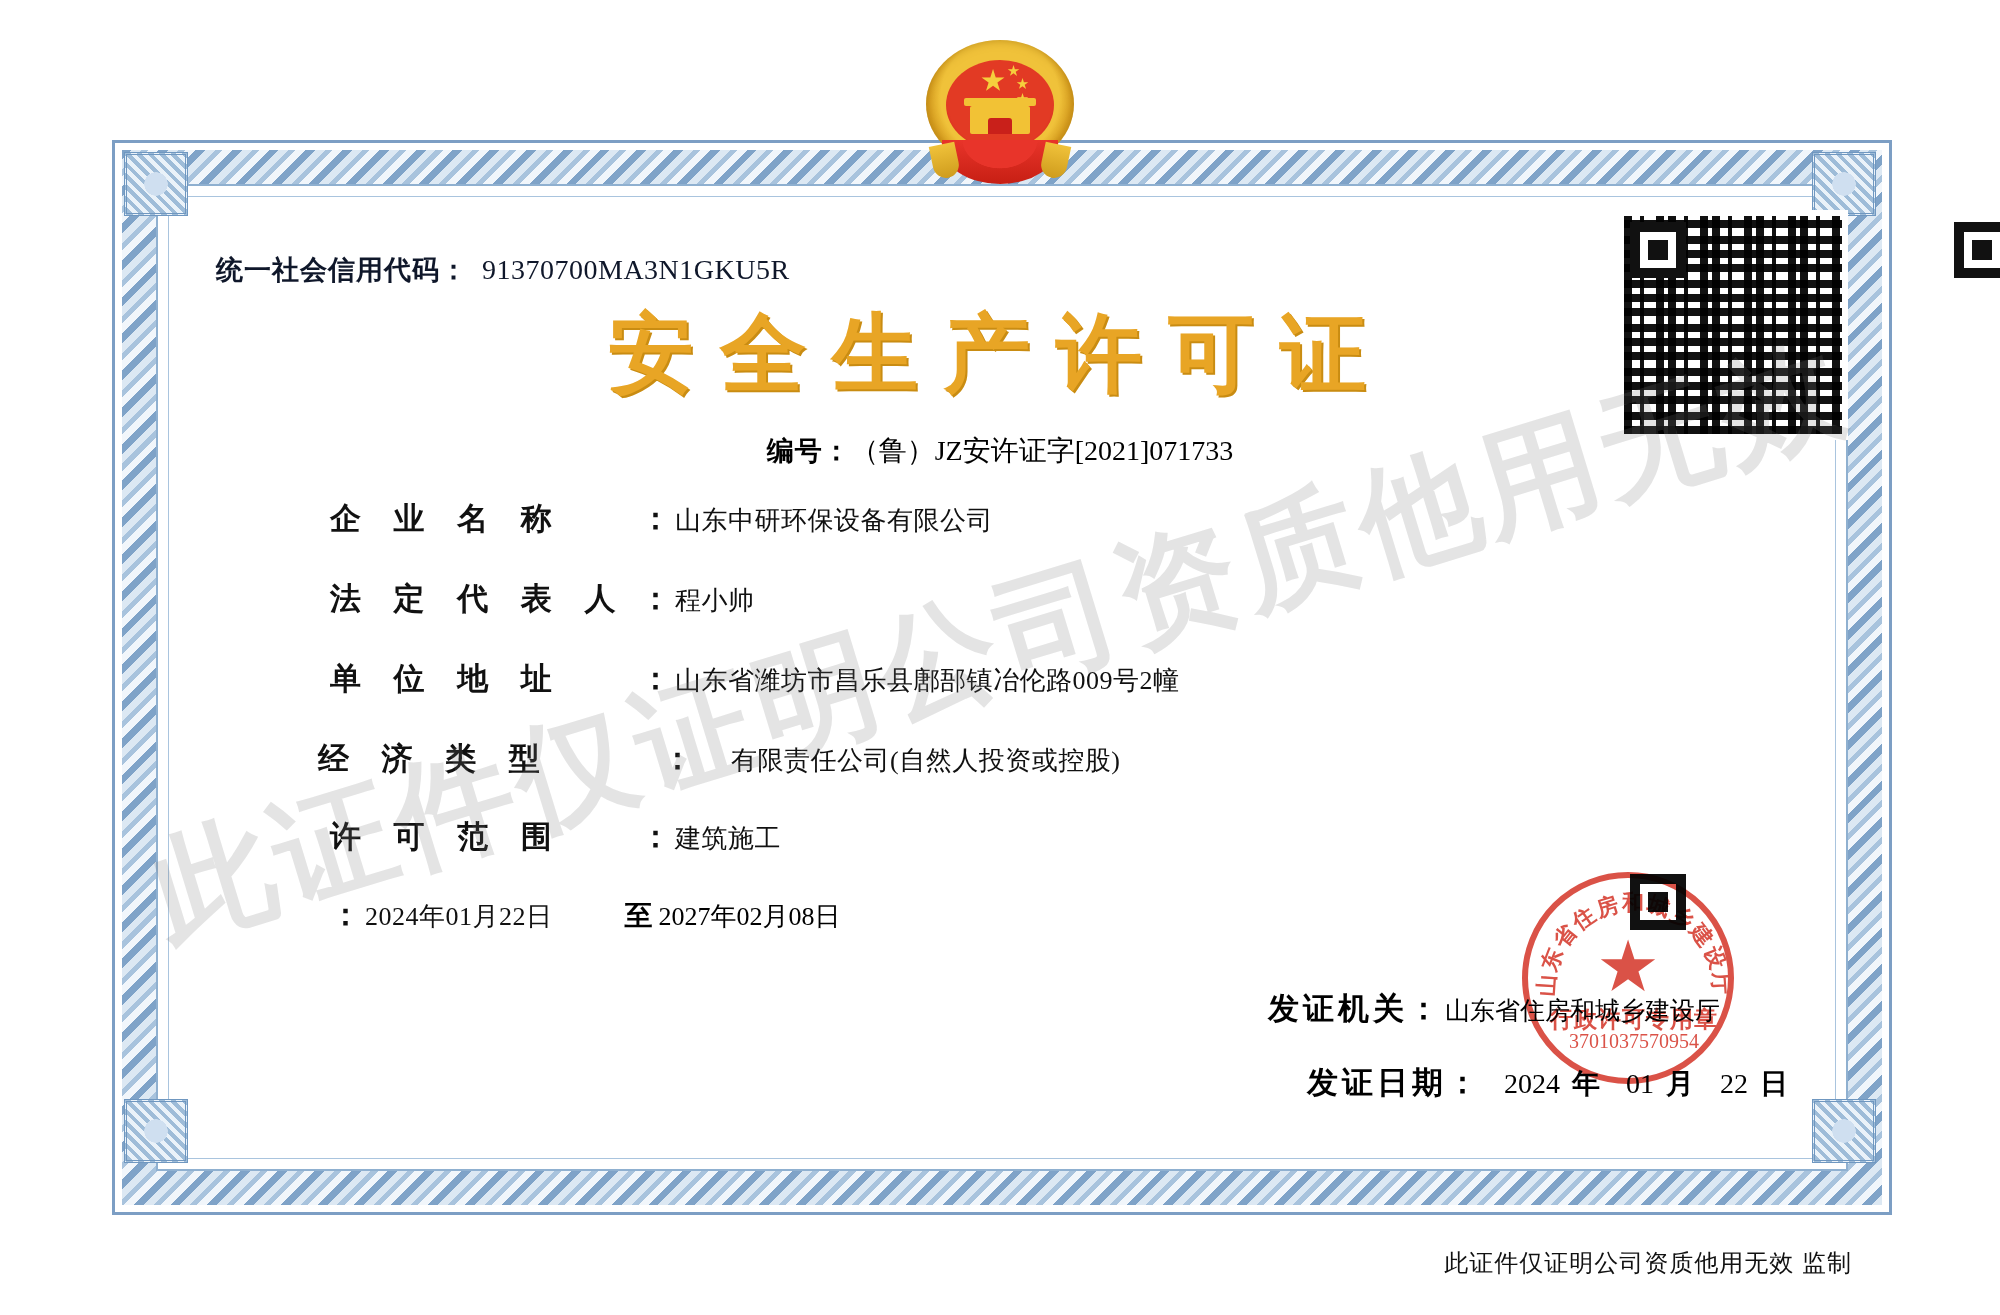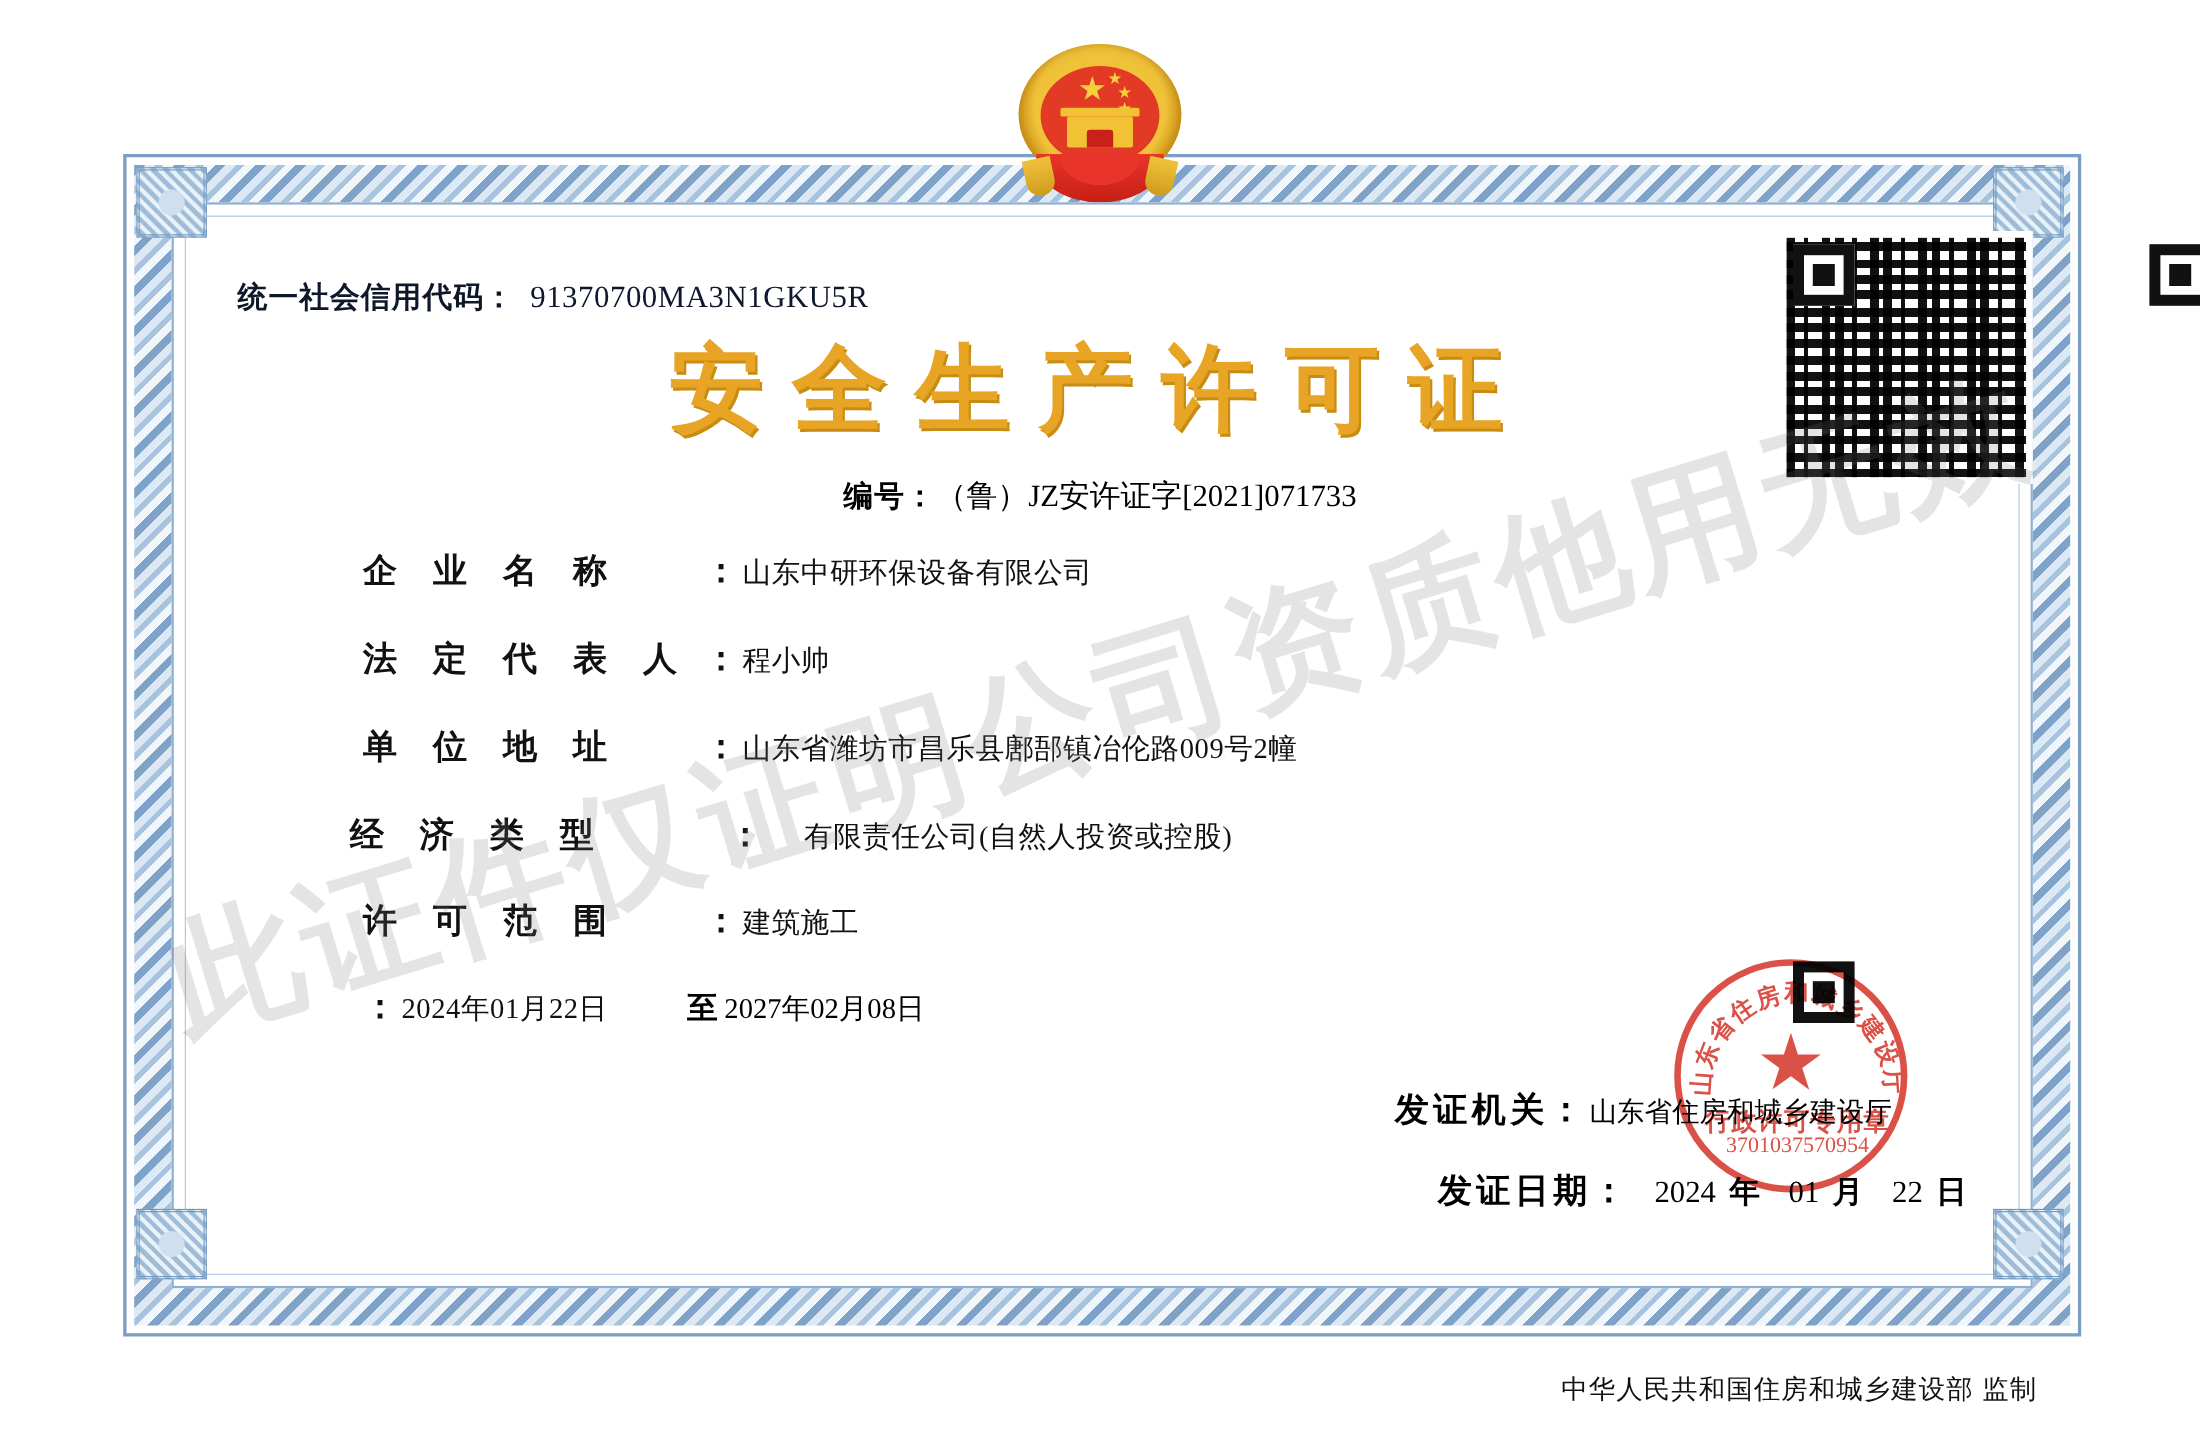--- a/index.html
+++ b/index.html
@@ -524,15 +524,15 @@
         </text>
       </svg>
     </div>
     <div class="star">★</div>
     <div class="seal-mid">行政许可专用章</div>
     <div class="seal-code">3701037570954</div>
   </div>
 
   <div class="watermark">此证件仅证明公司资质他用无效</div>
 
-  <div class="footer">中华人民共和国住房和城乡建设部 监制</div>
+  <div class="footer">此证件仅证明公司资质他用无效 监制</div>
 
 </div>
 
 </body></html>

